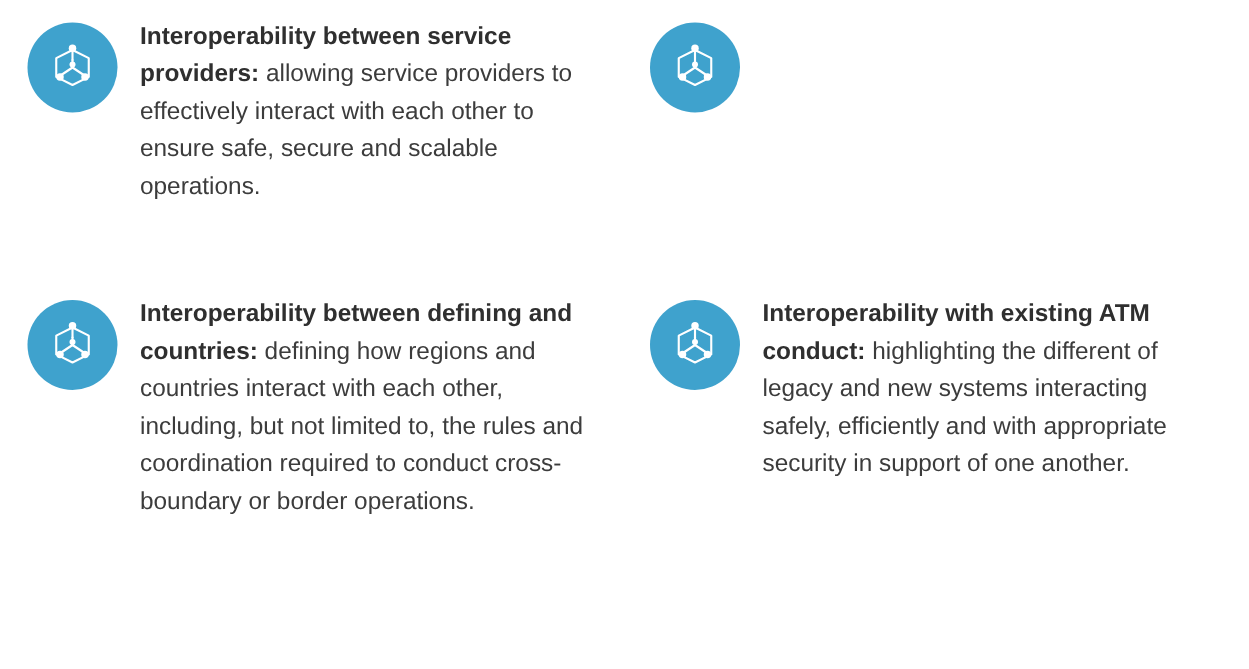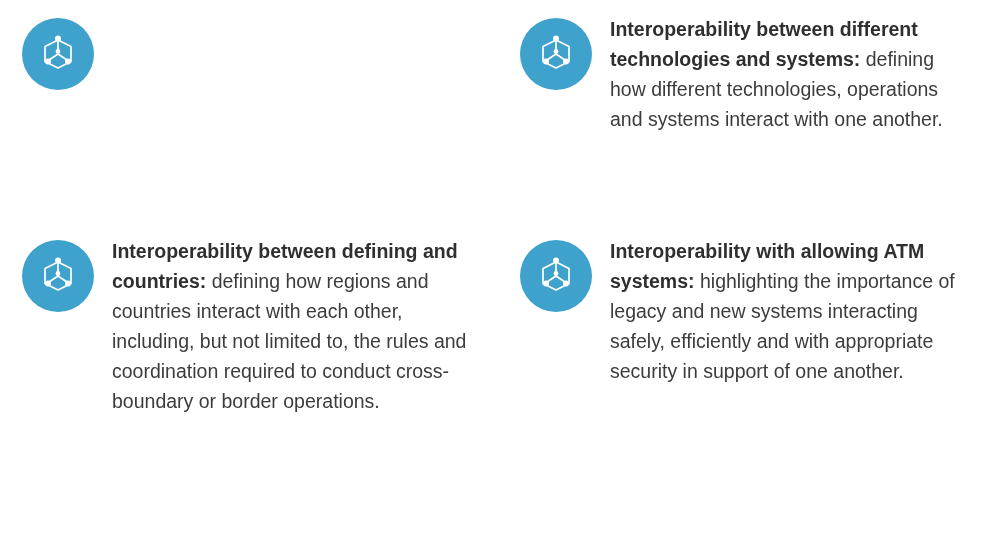--- a/index.html
+++ b/index.html
@@ -78,42 +78,42 @@
           <path d="M23 17 L23 23"></path>
         </g>
         <g fill="#ffffff">
           <circle cx="23" cy="7.5" r="3"></circle>
           <circle cx="13" cy="30.5" r="3"></circle>
           <circle cx="33" cy="30.5" r="3"></circle>
           <circle cx="23" cy="20.5" r="2.4"></circle>
         </g>
       </svg>
     </div>
+    <div class="text-block">
+      <span class="lead">Interoperability between service providers:</span><span class="body"> allowing service providers to effectively interact with each other to ensure safe, secure and scalable operations.</span>
+    </div>
   </div>
 
   <div class="item col2">
     <div class="icon-badge">
       <svg width="46" height="46" viewBox="0 0 46 46" aria-hidden="true">
         <g fill="none" stroke="#ffffff" stroke-width="1.7" stroke-linecap="round" stroke-linejoin="round">
           <path d="M23 9 L36 15.5 L36 30.5 L23 37 L10 30.5 L10 15.5 Z"></path>
           <path d="M23 9 L23 17"></path>
           <path d="M23 23 L14 29"></path>
           <path d="M23 23 L32 29"></path>
           <path d="M23 17 L23 23"></path>
         </g>
         <g fill="#ffffff">
           <circle cx="23" cy="7.5" r="3"></circle>
           <circle cx="13" cy="30.5" r="3"></circle>
           <circle cx="33" cy="30.5" r="3"></circle>
           <circle cx="23" cy="20.5" r="2.4"></circle>
         </g>
       </svg>
-    </div>
-    <div class="text-block">
-      <span class="lead">Interoperability between different technologies and systems:</span><span class="body"> defining how different technologies, operations and systems interact with one another.</span>
     </div>
   </div>
 
   <div class="item col1">
     <div class="icon-badge">
       <svg width="46" height="46" viewBox="0 0 46 46" aria-hidden="true">
         <g fill="none" stroke="#ffffff" stroke-width="1.7" stroke-linecap="round" stroke-linejoin="round">
           <path d="M23 9 L36 15.5 L36 30.5 L23 37 L10 30.5 L10 15.5 Z"></path>
           <path d="M23 9 L23 17"></path>
           <path d="M23 23 L14 29"></path>
@@ -145,17 +145,17 @@
         </g>
         <g fill="#ffffff">
           <circle cx="23" cy="7.5" r="3"></circle>
           <circle cx="13" cy="30.5" r="3"></circle>
           <circle cx="33" cy="30.5" r="3"></circle>
           <circle cx="23" cy="20.5" r="2.4"></circle>
         </g>
       </svg>
     </div>
     <div class="text-block">
-      <span class="lead">Interoperability with allowing ATM systems:</span><span class="body"> highlighting the importance of legacy and new systems interacting safely, efficiently and with appropriate security in support of one another.</span>
+      <span class="lead">Interoperability with existing ATM conduct:</span><span class="body"> highlighting the different of legacy and new systems interacting safely, efficiently and with appropriate security in support of one another.</span>
     </div>
   </div>
 
 </div>
 
 </body></html>

